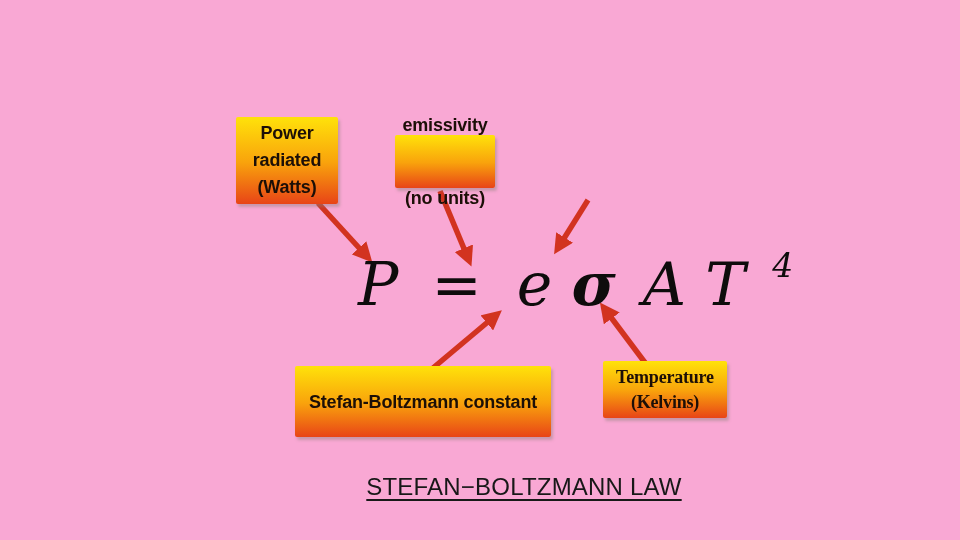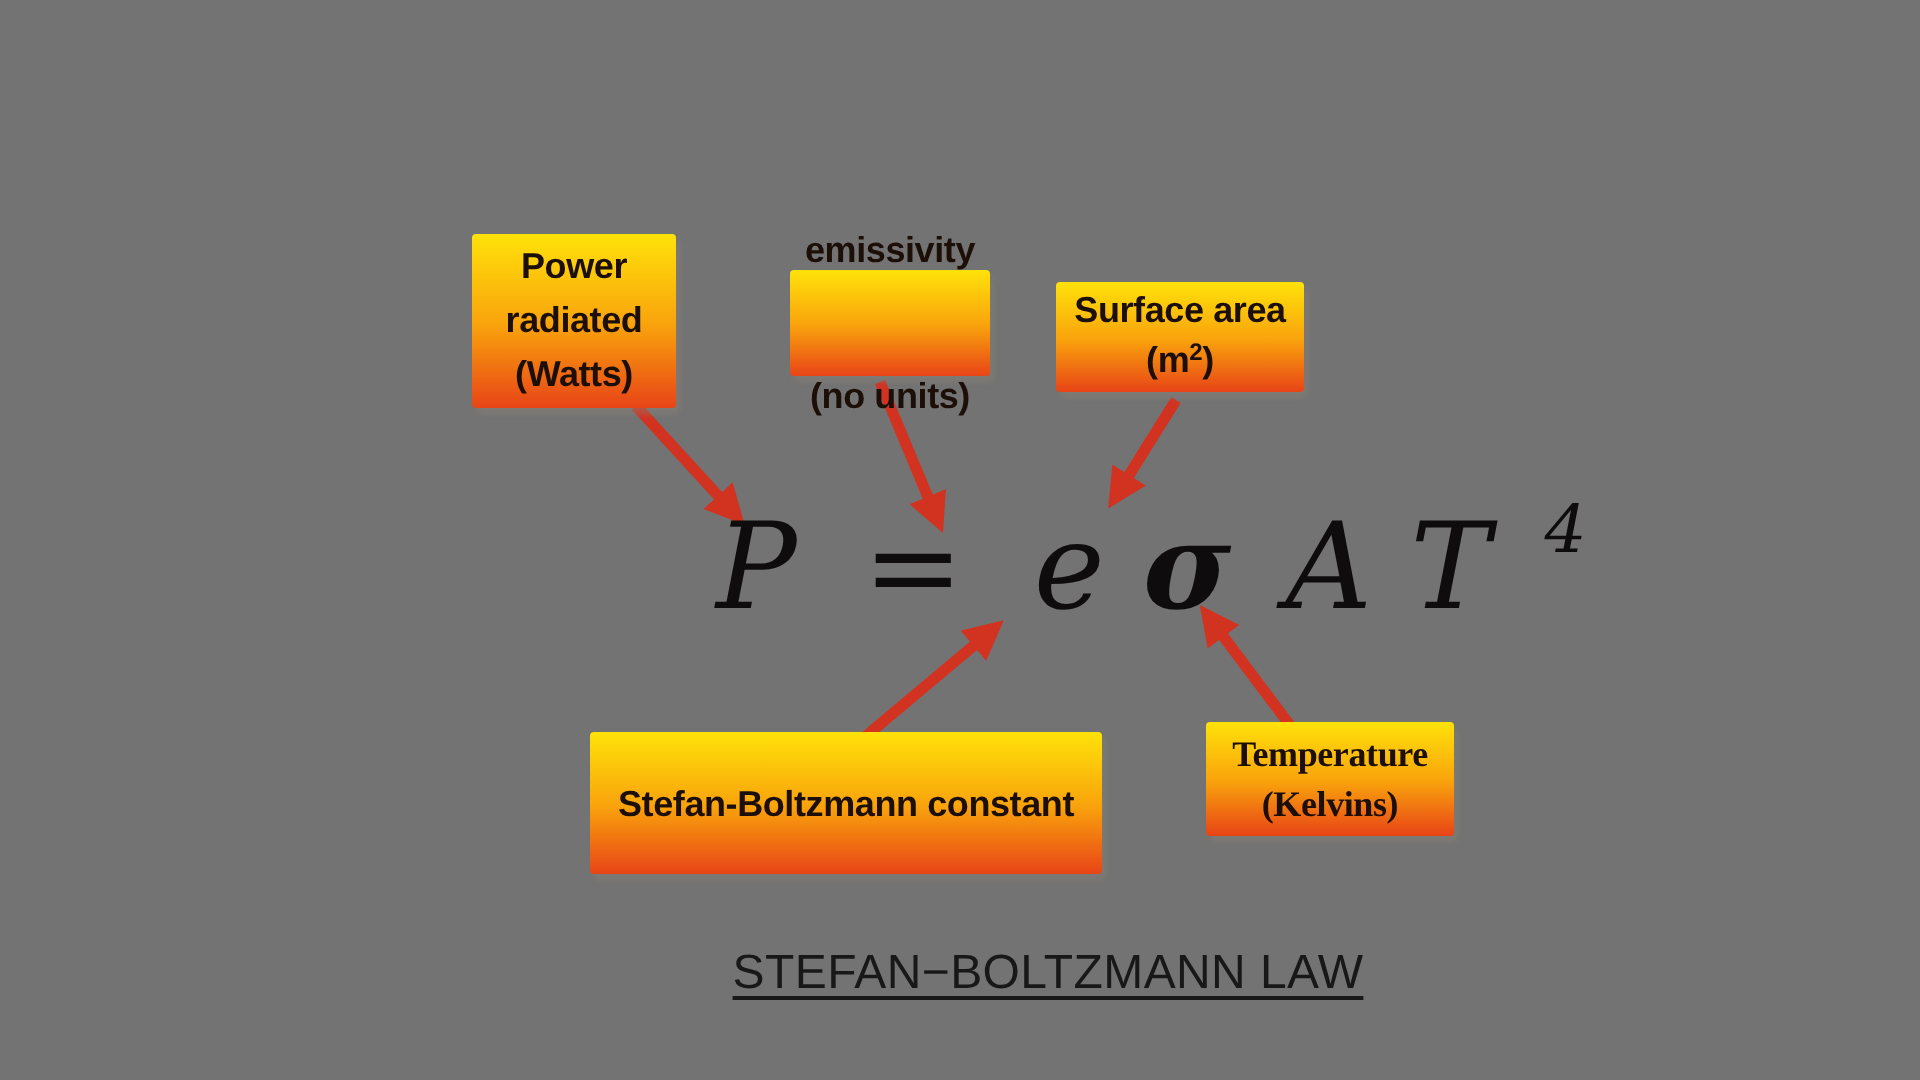--- a/index.html
+++ b/index.html
@@ -1,20 +1,20 @@
 <!DOCTYPE html>
 <html><head>
 <meta charset="utf-8">
 <style>
   html, body { margin: 0; padding: 0; background: #ffffff; }
   #slide {
     position: relative;
     width: 960px;
     height: 540px;
-    background: #737373;
+    background: #f9a8d4;
     overflow: hidden;
     font-family: "Liberation Sans", sans-serif;
   }
 
   
   .label-box {
     position: absolute;
     background: linear-gradient(180deg, #ffe20a 0%, #f9a30c 52%, #e84417 100%);
     border-radius: 2px;
     box-shadow: 2px 3px 3px rgba(140,130,120,0.45);
@@ -116,24 +116,20 @@
     <span class="ln">Power</span>
     <span class="ln">radiated</span>
     <span class="ln">(Watts)</span>
   </div>
 
   <div class="label-box" id="box-emissivity">
     <span class="ln">emissivity</span>
     <span class="ln">(no units)</span>
   </div>
 
-  <div class="label-box" id="box-surface">
-    <span class="ln">Surface area</span>
-    <span class="ln"><span>(m</span><span class="sup-sm">2</span><span>)</span></span>
-  </div>
 
   <div class="label-box" id="box-constant">
     <span class="ln">Stefan-Boltzmann constant</span>
   </div>
 
   <div class="label-box" id="box-temperature">
     <span class="ln">Temperature</span>
     <span class="ln">(Kelvins)</span>
   </div>
 

